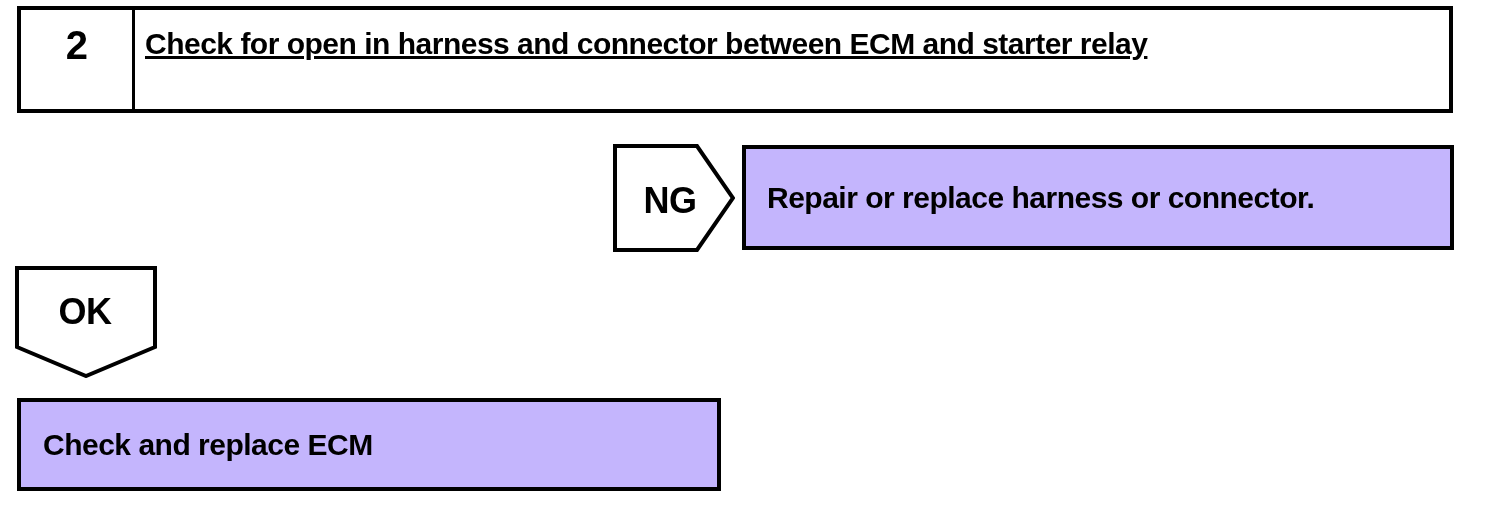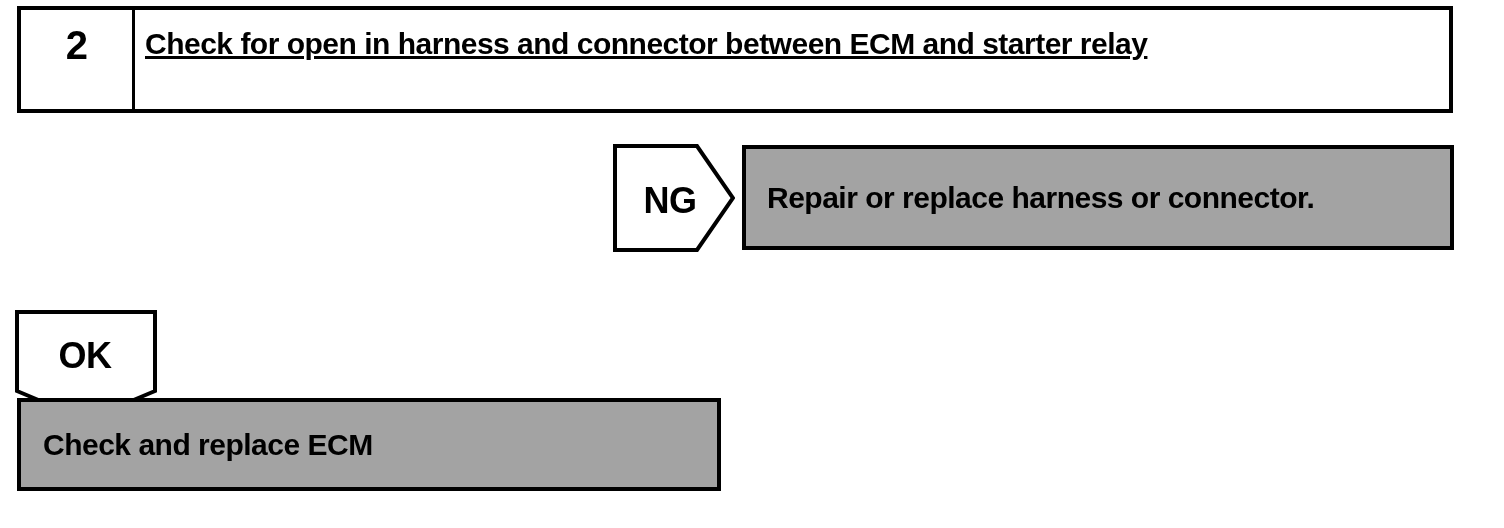--- a/index.html
+++ b/index.html
@@ -45,37 +45,37 @@
 
   
   .ng-connector {
     position: absolute;
     left: 613px; top: 144px;
     width: 122px; height: 108px;
   }
   .ok-connector {
     position: absolute;
     left: 15px; top: 266px;
-    width: 129px; height: 112px; margin-top: 44px;
+    width: 129px; height: 112px;
   }
   .connector-label {
     position: absolute;
     transform: translate(-50%, -50%);
     font-size: 36px;
     letter-spacing: -0.5px;
     white-space: nowrap;
   }
   .ng-connector .connector-label { left: 57px; top: 57px; }
   .ok-connector .connector-label { left: 70px; top: 46px; }
 
   
   .action-box {
     position: absolute;
     border: 4px solid #000;
-    background: #a3a3a3;
+    background: #c4b5fd;
     display: flex;
     align-items: center;
     font-size: 30px;
     letter-spacing: -0.5px;
     line-height: 1.1;
   }
   .ng-action-box {
     left: 742px; top: 145px;
     width: 712px; height: 105px;
     padding-left: 21px;

